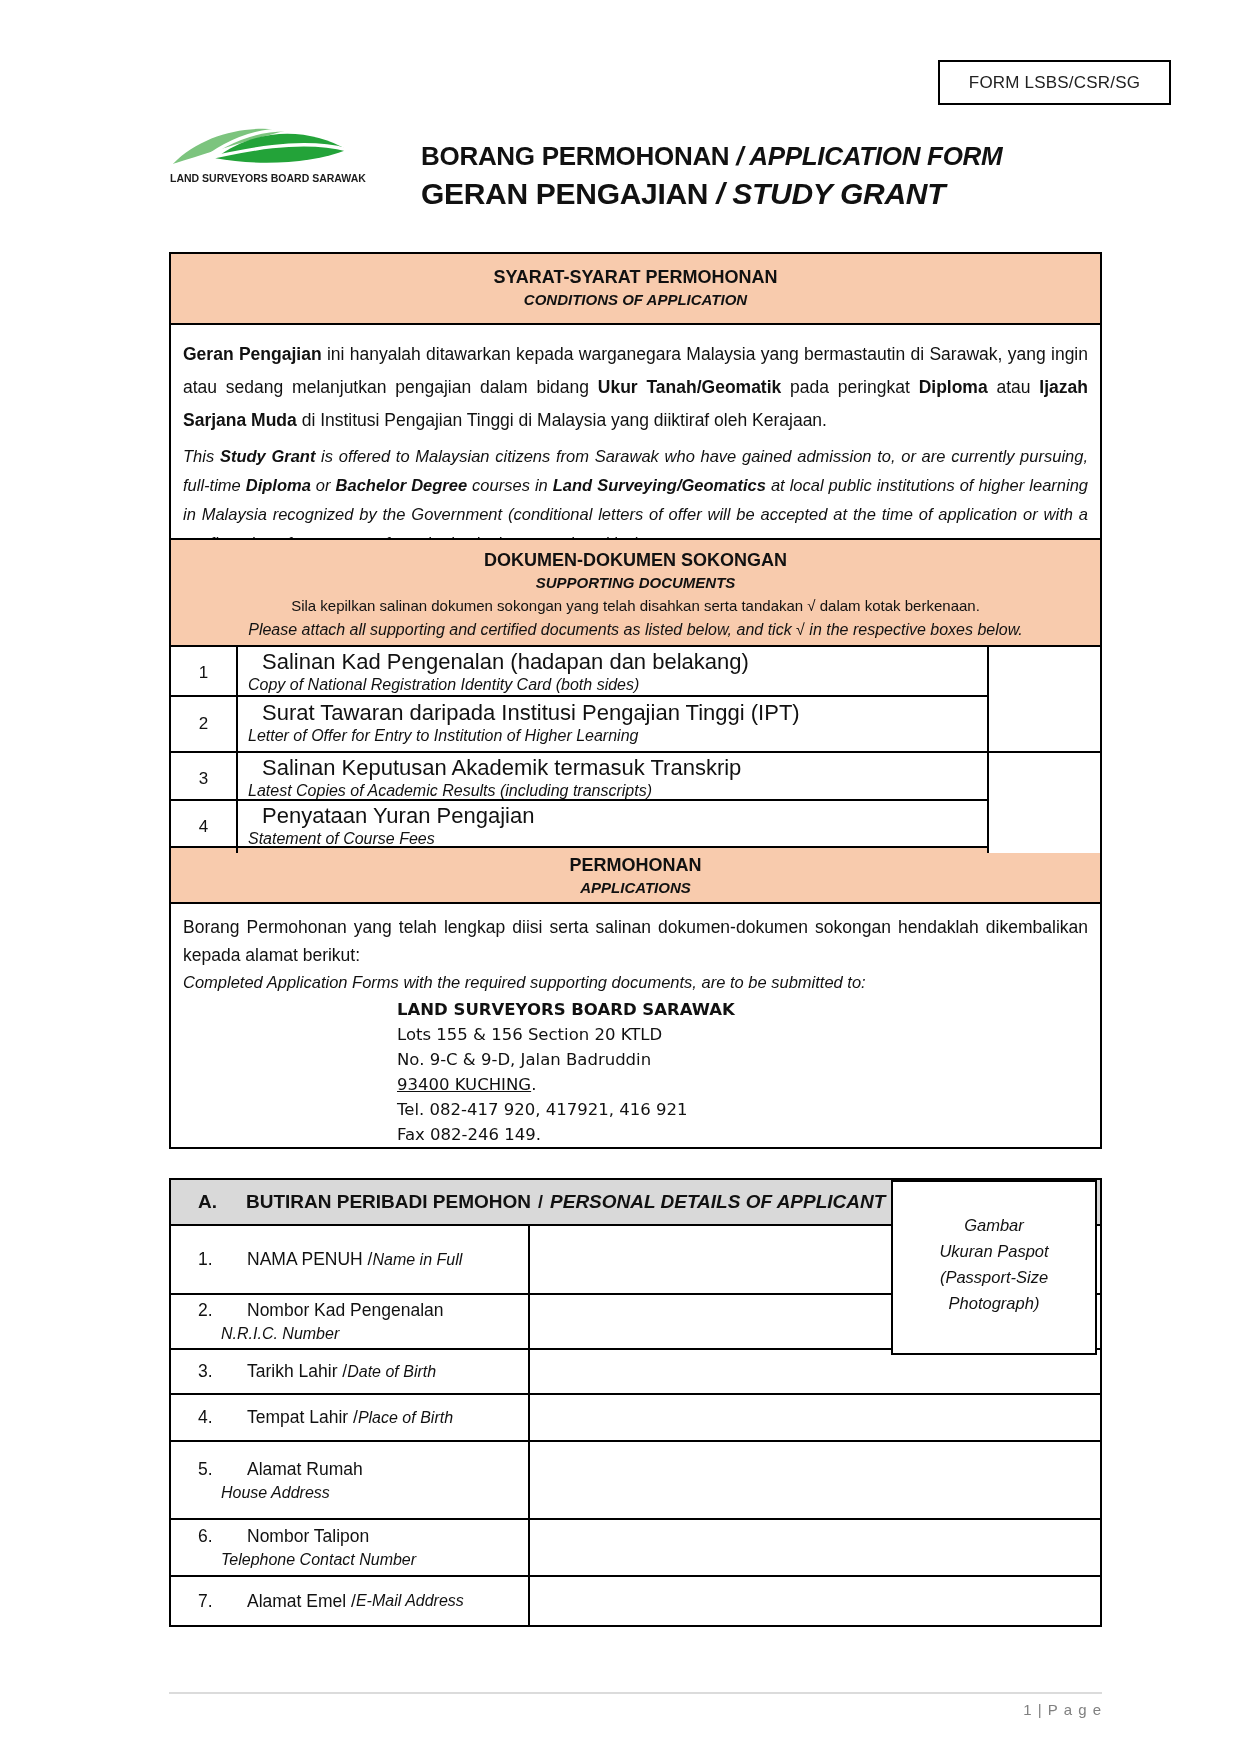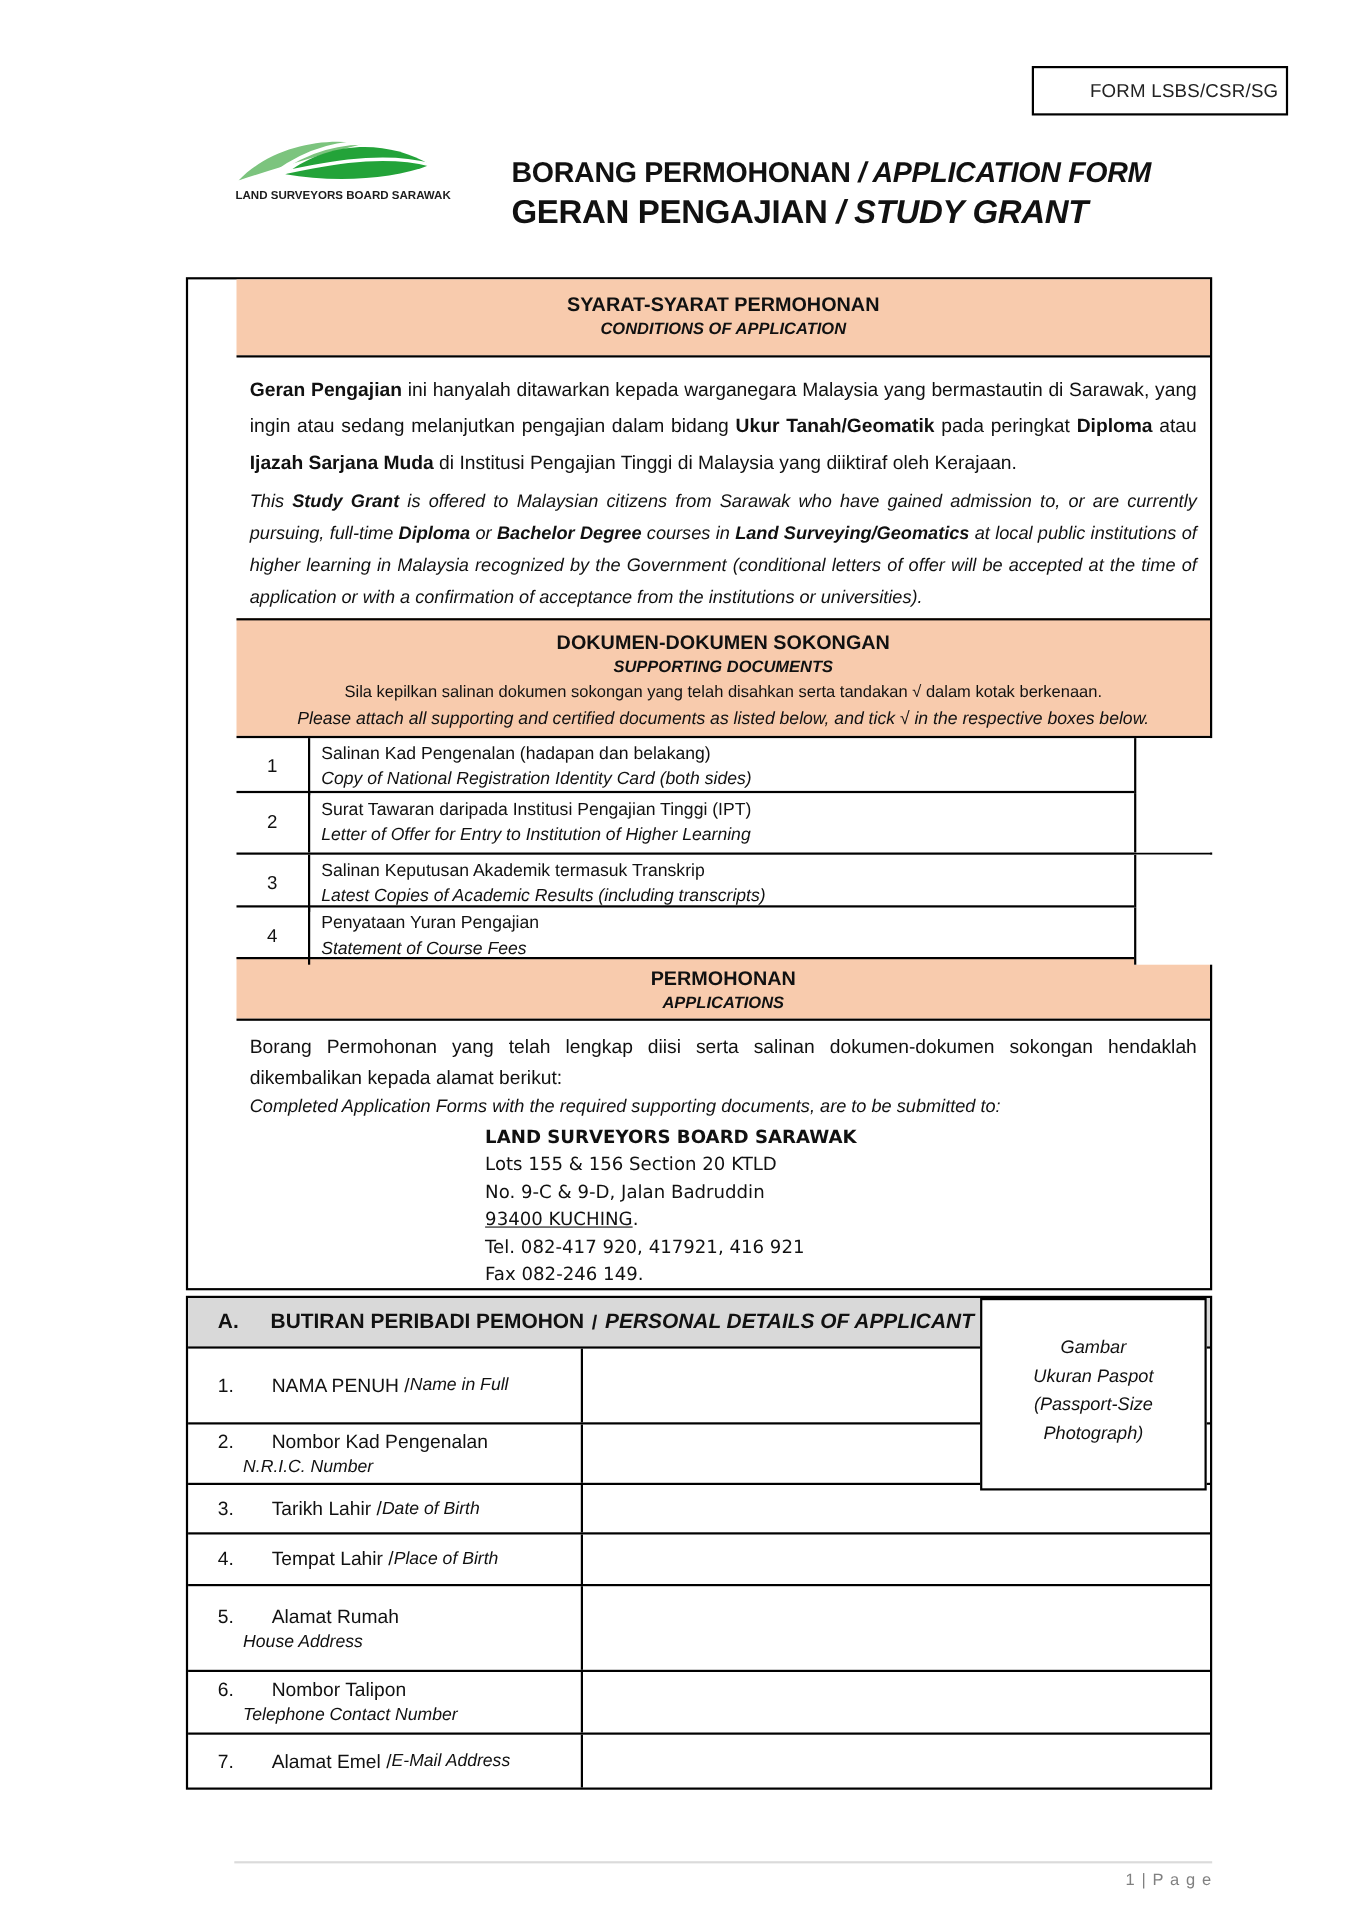--- a/index.html
+++ b/index.html
@@ -1,21 +1,21 @@
 <!DOCTYPE html>
 <html><head>
 <meta charset="utf-8">
 <style>
   * { box-sizing: border-box; margin: 0; padding: 0; }
   html, body { background: #ffffff; }
   body {
     width: 1241px; height: 1754px; position: relative;
     font-family: "Liberation Sans", sans-serif; color: #111;
   }
-  .abs { position: absolute; padding-left: 44px; }
+  .abs { position: absolute; }
 
   
   .form-code-box {
     left: 938px; top: 60px; width: 233px; height: 45px;
     border: 2px solid #000; display: flex; align-items: center; justify-content: center;
     font-size: 17px; color: #222; letter-spacing: 0.2px;
   }
 
   
   .brand { left: 170px; top: 122px; width: 182px; text-align: center; }
@@ -32,29 +32,29 @@
   .table1 { left: 169px; top: 252px; width: 933px; border: 2px solid #000; background: #fff; }
   .peach { background: #F8CBAD; text-align: center; overflow: hidden; }
   .peach .h-my  { font-size: 18px; font-weight: bold; line-height: 25px; }
   .peach .h-en  { font-size: 15px; font-weight: bold; font-style: italic; line-height: 20px; }
   .peach .n-my  { font-size: 15px; line-height: 25px; }
   .peach .n-en  { font-size: 16px; font-style: italic; line-height: 23px; }
   .ph1 { height: 69px; padding-top: 11px; }
   .ph2 { height: 107px; padding-top: 8px; border-top: 2px solid #000; }
   .ph3 { height: 56px; padding-top: 5px; border-top: 2px solid #000; }
 
-  .cond-body { height: 239px; border-top: 2px solid #000; padding: 13px 12px 0 12px; overflow: hidden; }
+  .cond-body { height: 215px; border-top: 2px solid #000; padding: 13px 12px 0 12px; overflow: hidden; }
   .para-my { font-size: 17.5px; line-height: 33px; text-align: justify; }
   .para-en { font-size: 16.5px; line-height: 29px; text-align: justify; font-style: italic; margin-top: 5px; }
 
   .doc-row { display: grid; grid-template-columns: 65px 751px 113px; border-top: 2px solid #000; }
   .doc-row .dr-no   { display: flex; align-items: center; justify-content: center; font-size: 17px; }
   .doc-row .dr-text { border-left: 2px solid #000; padding: 3px 10px; display: flex; flex-direction: column; justify-content: center; }
   .doc-row .dr-box  { border-left: 2px solid #000; background: #fff; }
-  .dr-my { font-size: 16px; line-height: 24px; }
+  .dr-my { font-size: 22px; line-height: 24px; margin-left: 14px; }
   .dr-en { font-size: 16px; font-style: italic; line-height: 22px; }
   .h50 { height: 50px; } .h56 { height: 56px; } .h48 { height: 48px; } .h47 { height: 47px; }
 
   .app-body { height: 245px; border-top: 2px solid #000; padding: 9px 12px 0 12px; overflow: hidden; }
   .app-my { font-size: 17.5px; line-height: 28px; text-align: justify; }
   .app-en { font-size: 16.5px; font-style: italic; line-height: 26px; }
   .address { margin-left: 214px; margin-top: 2px; font-family: "DejaVu Sans", sans-serif; font-size: 16.5px; line-height: 25px; }
   .addr-name { font-weight: bold; }
   .addr-city .u { text-decoration: underline; }
 

